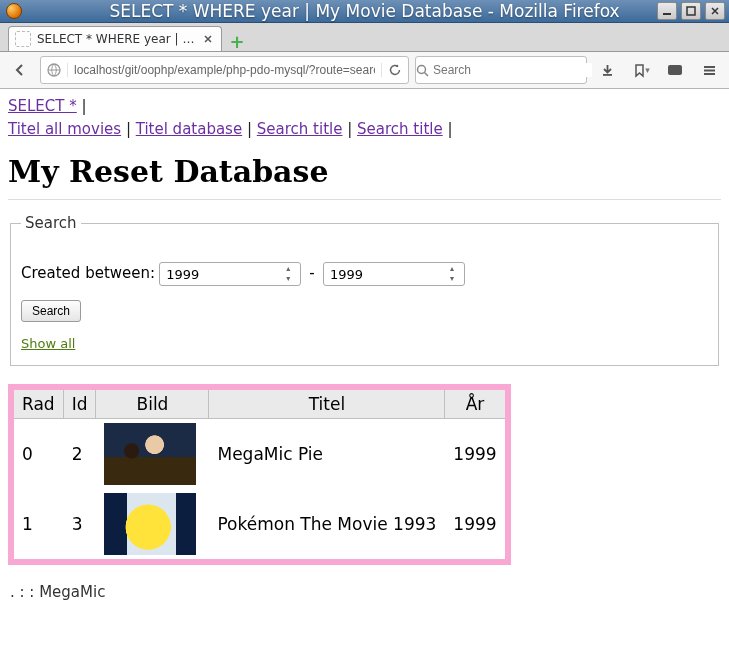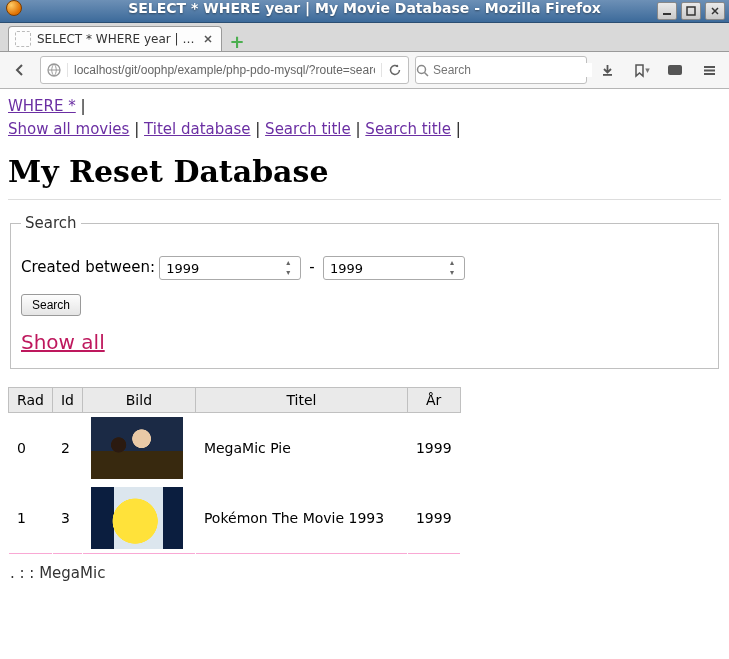--- a/index.html
+++ b/index.html
@@ -1,17 +1,17 @@
 <!DOCTYPE html>
 <html><head>
 <meta charset="utf-8">
 <style>
   html,body{margin:0;padding:0;font-family:"DejaVu Sans","Liberation Sans",Arial,sans-serif;font-size:13px;background:#fff;color:#000}
   
-  .titlebar{height:22px;background:linear-gradient(#6d90b6,#3c6a9a);color:#fff;font-size:14px;font-weight:bold;display:flex;align-items:flex-start;position:relative;border-bottom:1px solid #2b4e72}
+  .titlebar{height:22px;background:linear-gradient(#6d90b6,#3c6a9a);color:#fff;font-size:17px;font-weight:normal;display:flex;align-items:center;position:relative;border-bottom:1px solid #2b4e72}
   .titlebar .ff-orb{width:14px;height:14px;border-radius:50%;background:radial-gradient(circle at 30% 30%,#ffcc66,#e07000 70%);margin:0 6px;border:1px solid #7a3c00}
   .titlebar-title{position:absolute;left:0;right:0;text-align:center;pointer-events:none;text-shadow:0 1px 2px rgba(0,0,0,.4)}
   .win-btns{position:absolute;right:4px;top:2px;display:flex;gap:4px}
   .win-btn{width:18px;height:16px;background:linear-gradient(#eaeaea,#c9c9c9);border:1px solid #888;border-radius:2px;display:flex;align-items:center;justify-content:center;font-size:10px;line-height:1;color:#333;cursor:default}
   .win-btn svg{width:10px;height:10px}
   
   .tabstrip{height:28px;background:#d9d9d9;border-bottom:1px solid #9a9a9a;display:flex;align-items:flex-end;padding-left:8px;gap:4px}
   .tab{height:24px;min-width:180px;max-width:200px;background:#fdfdfd;border:1px solid #9a9a9a;border-bottom:none;border-radius:4px 4px 0 0;display:flex;align-items:center;padding:0 6px;gap:6px;font-size:12px;color:#333;position:relative}
   .tab-favicon{width:14px;height:14px;border:1px dashed #bbb;border-radius:2px;flex:0 0 auto}
   .tab-label{flex:1;white-space:nowrap;overflow:hidden;text-overflow:ellipsis}
@@ -33,38 +33,38 @@
   .links{font-size:15px;line-height:1.5}
   .links a{color:#6b2fa3;text-decoration:underline}
   .sep{color:#222}
   h1{font-family:"DejaVu Serif","Liberation Serif",Georgia,serif;font-weight:bold;font-size:30px;margin:14px 0 10px 0}
   hr{border:none;border-top:1px solid #ddd;margin:0 0 14px 0}
   fieldset{border:1px solid #c0c0c0;padding:10px 10px 14px 10px;margin:0 2px}
   legend{font-size:15px;padding:0 4px;color:#333}
   .year-select{width:128px;height:22px;border:1px solid #aaa;border-radius:3px;background:#fff;display:inline-flex;align-items:center;padding:0 6px;font-size:13px;position:relative;vertical-align:middle}
   .spin{position:absolute;right:4px;top:2px;bottom:2px;width:10px;display:flex;flex-direction:column;justify-content:space-between;color:#666;font-size:8px;line-height:1}
   .btn{margin-top:14px;height:22px;padding:0 10px;border:1px solid #9a9a9a;border-radius:3px;background:linear-gradient(#fdfdfd,#e5e5e5);font-size:12px;cursor:default}
-  .showall{display:block;margin-top:14px;color:#be185d;text-decoration:underline;font-size:20px}
-  table.results{margin-top:18px;border:1px solid #f9a8d4;border-collapse:collapse;font-size:14px}
+  .showall{display:block;margin-top:14px;color:#4d7c0f;text-decoration:underline;font-size:13px}
+  table.results{margin-top:18px;border:6px solid #f9a8d4;border-collapse:collapse;font-size:17px}
   table.results th{background:#eaeaea;border:1px solid #c0c0c0;padding:4px 8px;font-weight:normal}
   table.results td{border-left:1px solid #fff;border-right:1px solid #fff;padding:4px 8px;vertical-align:middle}
   
   .thumb{width:92px;height:62px;display:block}
   .thumb1{background:
     radial-gradient(circle at 55% 35%, #e9c9a6 0 14%, transparent 15%),
     radial-gradient(circle at 30% 45%, #2b1a10 0 10%, transparent 11%),
     linear-gradient(#1b2a45 0 55%, #38290f 55% 100%)}
   .thumb2{background:
     radial-gradient(circle at 48% 55%, #ffe23a 0 38%, transparent 39%),
     radial-gradient(circle at 40% 48%, #000 0 3%, transparent 4%),
     radial-gradient(circle at 56% 48%, #000 0 3%, transparent 4%),
     radial-gradient(circle at 32% 58%, #e2452f 0 5%, transparent 6%),
     radial-gradient(circle at 64% 58%, #e2452f 0 5%, transparent 6%),
     linear-gradient(90deg,#0b1e3f 0 25%,#dce6ee 25% 78%,#0b1e3f 78% 100%)}
-  .footer{margin:10px 2px;font-size:15px;color:#333}
+  .footer{margin:18px 2px;font-size:15px;color:#333}
   svg{display:block}
 </style>
 </head>
 <body>
 
 <div class="titlebar">
   <div class="ff-orb"></div>
   <div class="titlebar-title">SELECT * WHERE year | My Movie Database - Mozilla Firefox</div>
   <div class="win-btns">
     <div class="win-btn">
@@ -147,37 +147,37 @@
   </div>
   <div class="icon-btn">
     <svg width="15" height="15" viewBox="0 0 15 15">
         <path d="M2 4 H13 M2 7.5 H13 M2 11 H13" stroke="#555" stroke-width="1.8"></path>
       </svg>
   </div>
 </div>
 
 <div class="page">
   <div class="links">
-    <a href="#">WHERE *</a> <span class="sep">|</span><br>
-    <a href="#">Show all movies</a>
+    <a href="#">SELECT *</a> <span class="sep">|</span><br>
+    <a href="#">Titel all movies</a>
     <span class="sep"> | </span>
     <a href="#">Titel database</a>
     <span class="sep"> | </span>
     <a href="#">Search title</a>
     <span class="sep"> | </span>
     <a href="#">Search title</a>
     <span class="sep"> |</span>
   </div>
 
   <h1>My Reset Database</h1>
   <hr>
 
   <fieldset>
     <legend>Search</legend>
-    <div style="margin-top:14px">
+    <div style="margin-top:20px">
       <span style="font-size:15px">Created between:</span>
       <span class="year-select">
         <span>1999</span>
         <span class="spin">
             <span>▴</span>
             <span>▾</span>
           </span>
       </span>
       <span style="font-size:15px;padding:0 4px">-</span>
       <span class="year-select">

